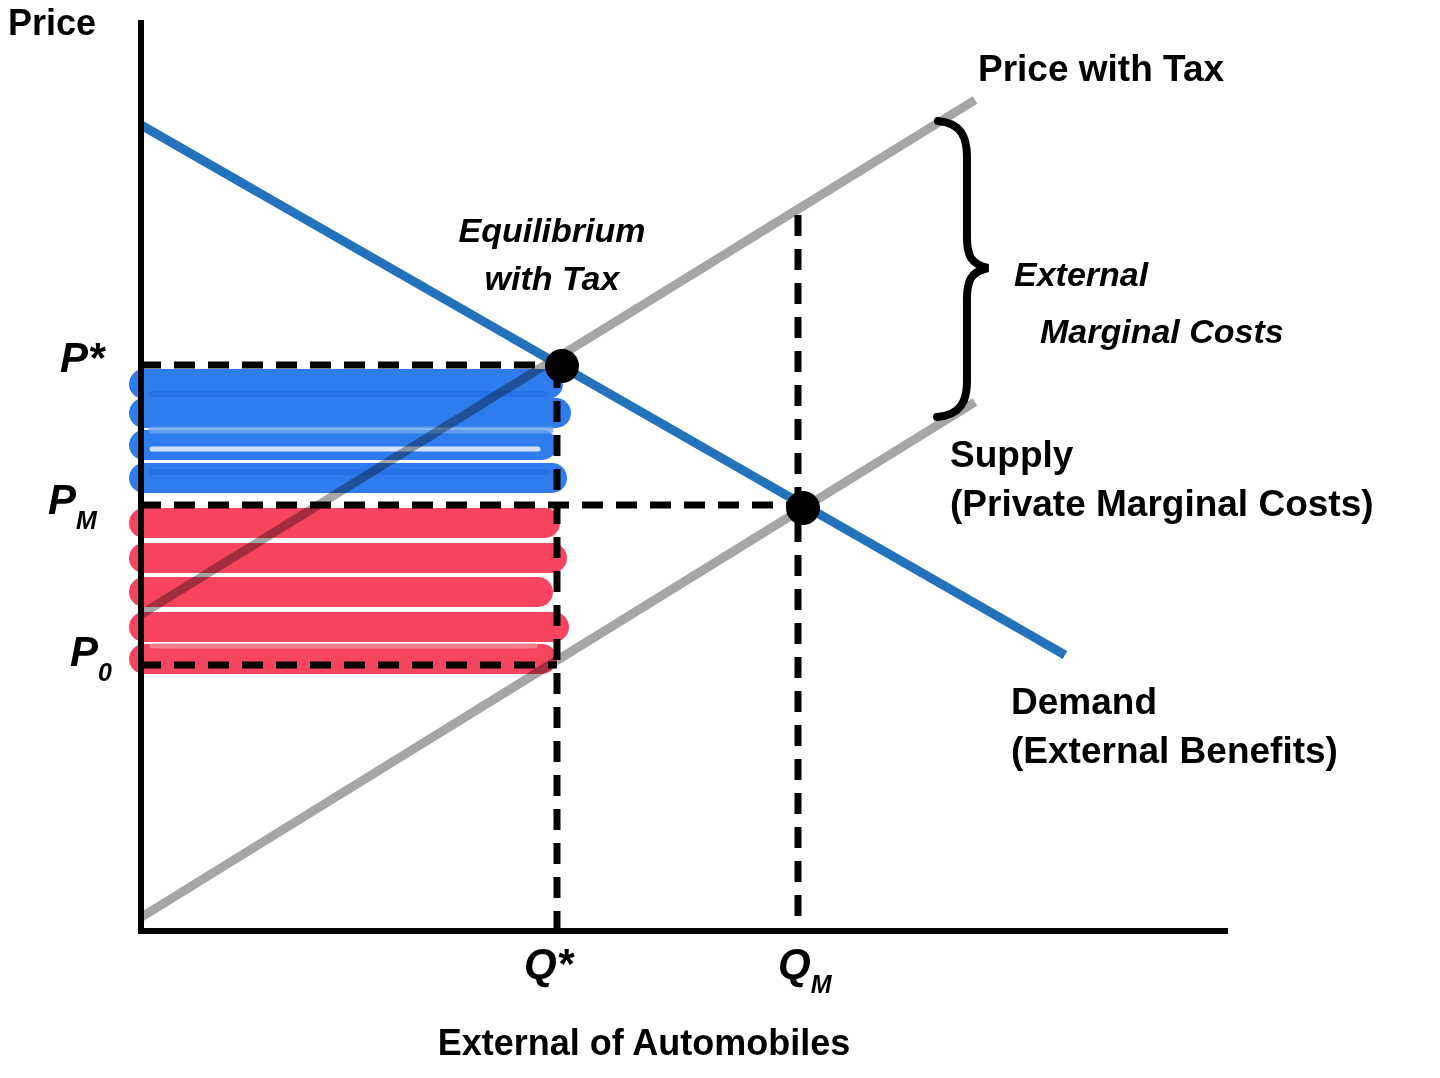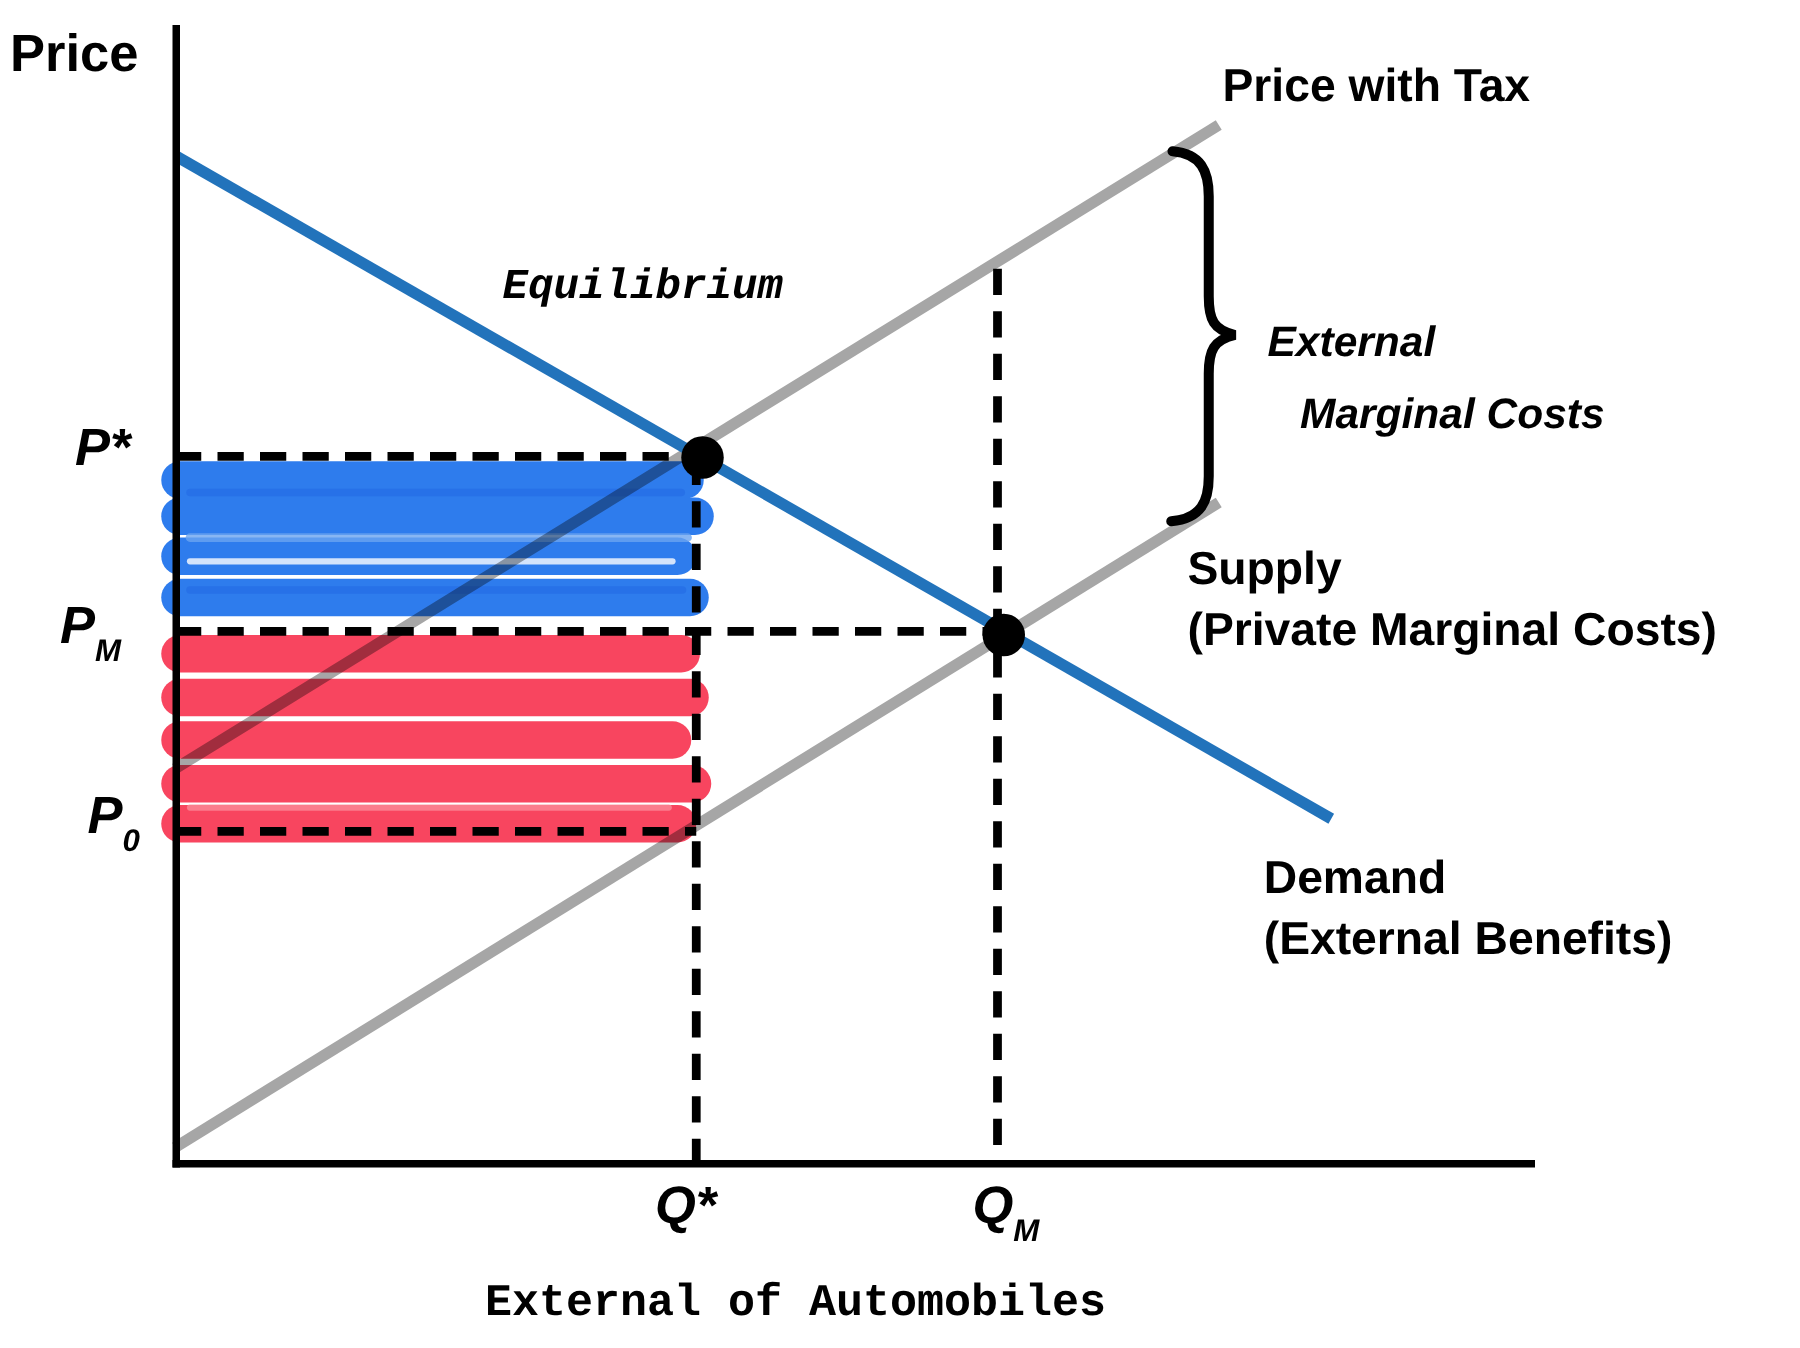--- a/index.html
+++ b/index.html
@@ -11,22 +11,22 @@
     overflow:hidden;
   }
   .stage svg{position:absolute;left:0;top:0;}
   .t{
     position:absolute;
     font-weight:bold;
     color:#000;
     white-space:nowrap;
   }
   .italic{font-style:italic;}
-  .center{text-align:left;font-family:Liberation Mono, monospace;}
-  #price-label{left:8px;top:19px;font-size:42px;}
+  .center{text-align:center;}
+  #price-label{left:8px;top:2px;font-size:36px;}
   #supply-with-tax-label{left:978px;top:48px;font-size:37px;}
   #external-label{left:1014px;top:246px;font-size:34px;line-height:57px;}
   #external-label .line2{margin-left:26px;}
   #supply-label{left:950px;top:430px;font-size:37px;line-height:49px;}
   #demand-label{left:1011px;top:677px;font-size:37px;line-height:49px;}
   #equilibrium-label{left:402px;top:206px;width:300px;font-size:34px;line-height:48px;}
   .price-mark{font-size:42px;font-style:italic;}
   #p-star-label{left:60px;top:334px;}
   #p-m-label{left:48px;top:476px;}
   #p-zero-label{left:70px;top:628px;}
@@ -99,20 +99,21 @@
     <div>(Private Marginal Costs)</div>
   </div>
 
   <div class="t" id="demand-label">
     <div>Demand</div>
     <div>(External Benefits)</div>
   </div>
 
   <div class="t italic center" id="equilibrium-label">
     <div>Equilibrium</div>
+    <div>with Tax</div>
   </div>
 
   <div class="t price-mark" id="p-star-label">P*</div>
 
   <div class="t price-mark" id="p-m-label"><span>P</span><sub class="axis-sub">M</sub></div>
 
   <div class="t price-mark" id="p-zero-label"><span>P</span><sub class="axis-sub">0</sub></div>
 
   <div class="t price-mark" id="q-star-label">Q*</div>
 

